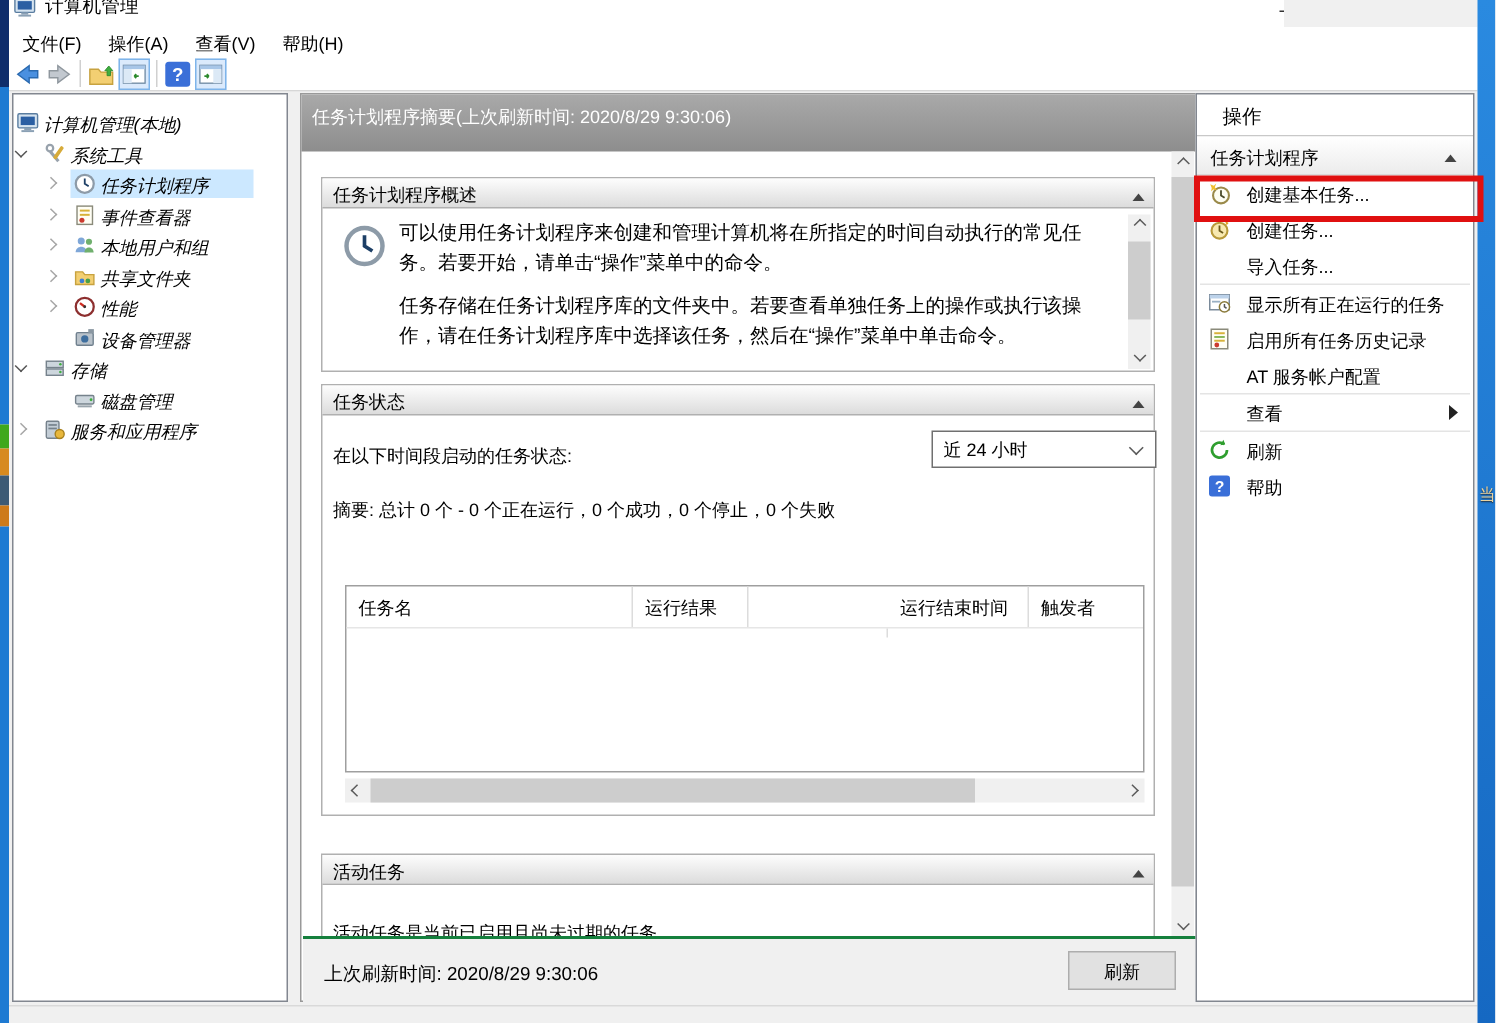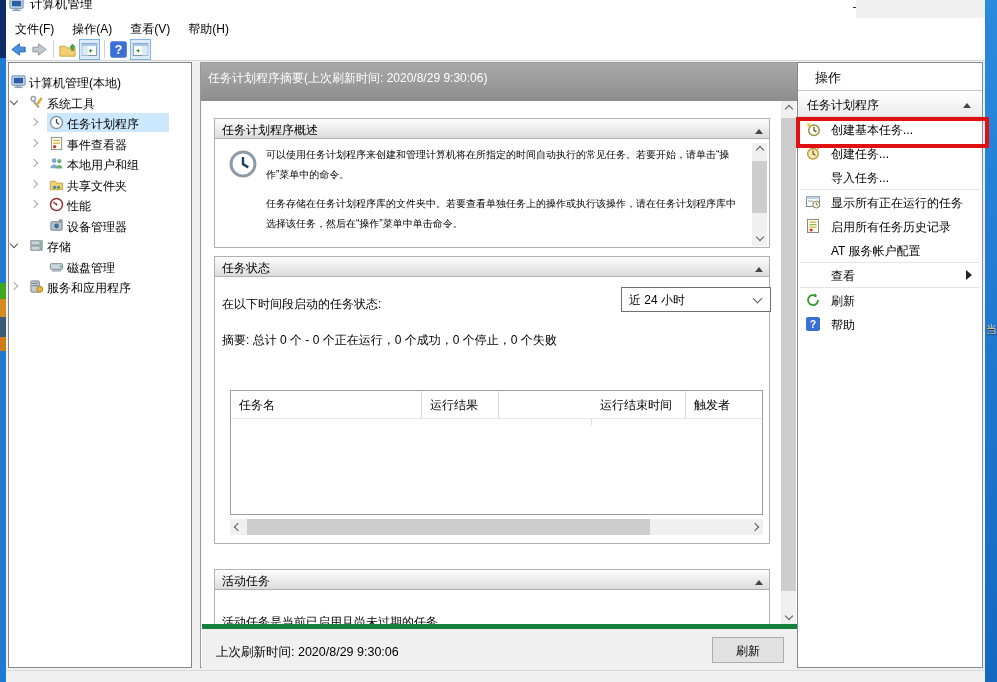--- a/index.html
+++ b/index.html
@@ -29,41 +29,41 @@
   .menu-item { display:inline-block; padding:3px 9px 0 9px; height:20px; cursor:default; }
 
   #toolbar { left:0; top:38px; width:979px; height:23px; background:#fff; border-bottom:1px solid #d7d7d7; }
   .tbtn { position:absolute; top:2px; width:19px; height:19px; }
   .tbtn svg { width:100%; height:100%; }
   .tbtn.hl { top:1px; width:21px; height:21px; padding:1px; background:#dbeafc; border:1px solid #7eb4ea; }
   .tsep { position:absolute; top:2px; width:1px; height:18px; background:#d0d0d0; }
 
   
   #tree-panel { left:2px; top:62px; width:184px; height:606px; background:#fff; border:1px solid #828790; overflow:hidden; padding-top:9px; }
-  .tree-row { position:relative; height:20.5px; white-space:nowrap; }
+  .tree-row { position:relative; height:20.5px; white-space:nowrap;font-style:italic; }
   .tree-row .hl-box { position:absolute; top:0; height:19px; background:#cce8ff; }
   .tree-row .exp { position:absolute; top:6px; width:6px; height:6px; }
   .exp.closed { border-right:1.5px solid #a6a6a6; border-top:1.5px solid #a6a6a6; transform:rotate(45deg); }
   .exp.open { border-right:1.5px solid #555; border-bottom:1.5px solid #555; transform:rotate(45deg); top:5px; }
   .tree-row .ticon { position:absolute; top:2px; width:15px; height:15px; }
   .tree-row .ticon svg { width:15px; height:15px; }
   .tree-row .tlabel { position:absolute; top:3px; }
 
   
   #center-panel { left:194px; top:62px; width:598px; height:606px; background:#fff; border:1px solid #999; }
   #center-header { left:0; top:0; width:596px; height:38px; background:linear-gradient(180deg,#a9a9a9,#8d8d8d); color:#fff; padding:7px 0 0 7px; font-size:12px; }
   .section { position:absolute; border:1px solid #b0b0b0; background:#fff; }
   .sec-head { position:relative; height:20px; background:linear-gradient(180deg,#fdfdfd,#dcdcdc); border-bottom:1px solid #b0b0b0; }
   .sec-head .sec-title { position:absolute; left:7px; top:3px; }
   .collapse-btn { position:absolute; right:3px; top:4px; width:14px; height:13px; text-align:center; }
   .tri-up { display:inline-block; width:0; height:0; border-left:4px solid transparent; border-right:4px solid transparent; border-bottom:5px solid #444; margin-top:4px; }
   #sec-overview { left:13px; top:55px; width:556px; height:130px; }
   #overview-clock { position:absolute; left:13px; top:30px; width:30px; height:30px; }
   #overview-clock svg { width:30px; height:30px; }
-  #overview-text { position:absolute; left:51px; top:26px; width:474px; line-height:20px; font-size:10px; }
+  #overview-text { position:absolute; left:51px; top:26px; width:474px; line-height:20px; font-size:13px; }
   #overview-p2 { margin-top:9px; }
   .vscroll { position:absolute; width:15px; background:#f0f0f0; }
   .vscroll .thumb { position:absolute; left:0; width:15px; background:#cdcdcd; }
   .arr { position:absolute; left:4.5px; width:6px; height:6px; border-right:1.5px solid #5a5a5a; border-bottom:1.5px solid #5a5a5a; }
   .arr.up { transform:rotate(-135deg); } .arr.down { transform:rotate(45deg); }
   #ov-scroll { right:2px; top:24px; height:103px; }
   #ov-scroll .thumb { top:18px; height:52px; }
   #ov-scroll .arr.up { top:4px; } #ov-scroll .arr.down { bottom:6px; }
 
   #sec-status { left:13px; top:193px; width:556px; height:288px; }
@@ -77,21 +77,21 @@
   .th:nth-child(1){ width:191px; } .th:nth-child(2){ width:77px; } .th:nth-child(3){ width:93px;margin-top:28px; }
   .th:nth-child(4){ width:94px; } .th:nth-child(5){ flex:1; border-right:none; }
   #tbl-hscroll { position:absolute; left:15px; top:262px; width:533px; height:16px; background:#f0f0f0; }
   #tbl-hscroll .thumb { position:absolute; left:17px; top:0; width:403px; height:16px; background:#cdcdcd; }
   .arr.left { transform:rotate(135deg); top:5px; } .arr.right { transform:rotate(-45deg); top:5px; }
   #tbl-hscroll .arr.left { left:5px; } #tbl-hscroll .arr.right { left:auto; right:5px; }
 
   #sec-active { left:13px; top:506px; width:556px; height:60px; }
   #active-clip { position:absolute; left:7px; top:44px; width:520px; height:10px; overflow:hidden; }
 
-  #center-footer { left:1px; top:561px; width:596px; height:44px; background:#f0f0f0; border-top:5px solid #15803d; }
+  #center-footer { left:1px; top:561px; width:596px; height:44px; background:#f0f0f0; border-top:2px solid #15803d; }
   #last-refresh { position:absolute; left:14px; top:15px; font-size:12.5px; }
   #refresh-btn { position:absolute; right:14px; top:8px; width:72px; height:26px; background:#e1e1e1; border:1px solid #adadad; text-align:center; padding-top:5px; }
 
   #main-vscroll { right:1px; top:38px; height:523px; }
   #main-vscroll .arr.up { top:5px; } #main-vscroll .arr.down { bottom:5px; }
   #main-vscroll .thumb { top:17px; height:473px; }
 
   
   #actions-panel { left:791px; top:62px; width:186px; height:606px; background:#fff; border:1px solid #828790; }
   #actions-title { position:absolute; left:17px; top:6px; font-size:13px; }

